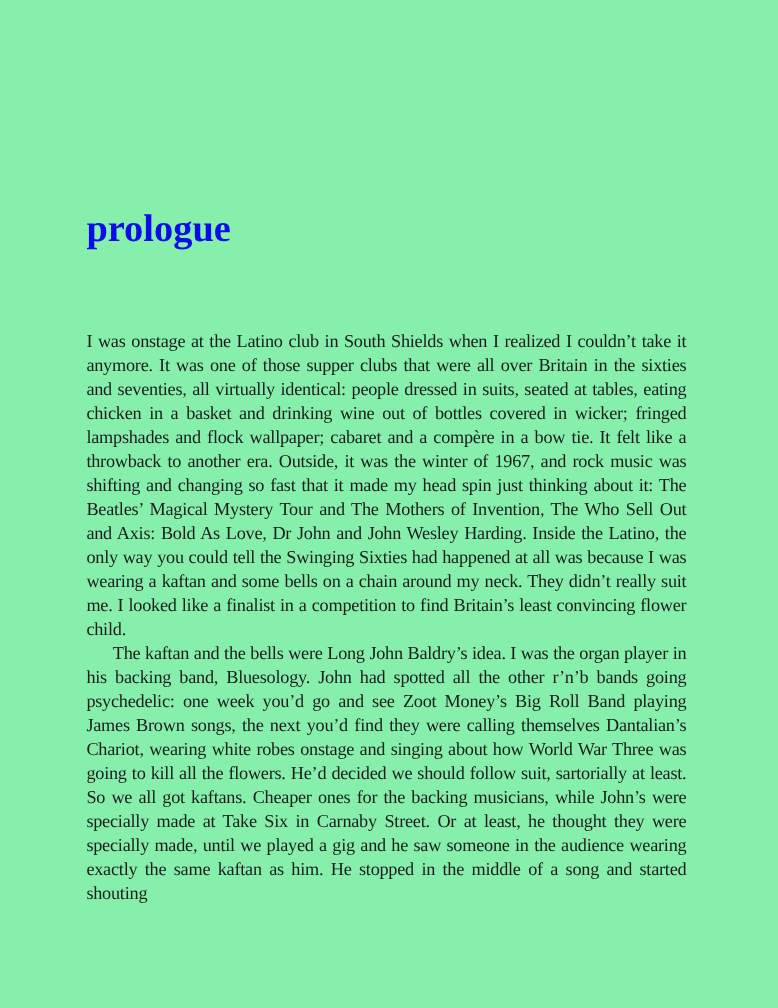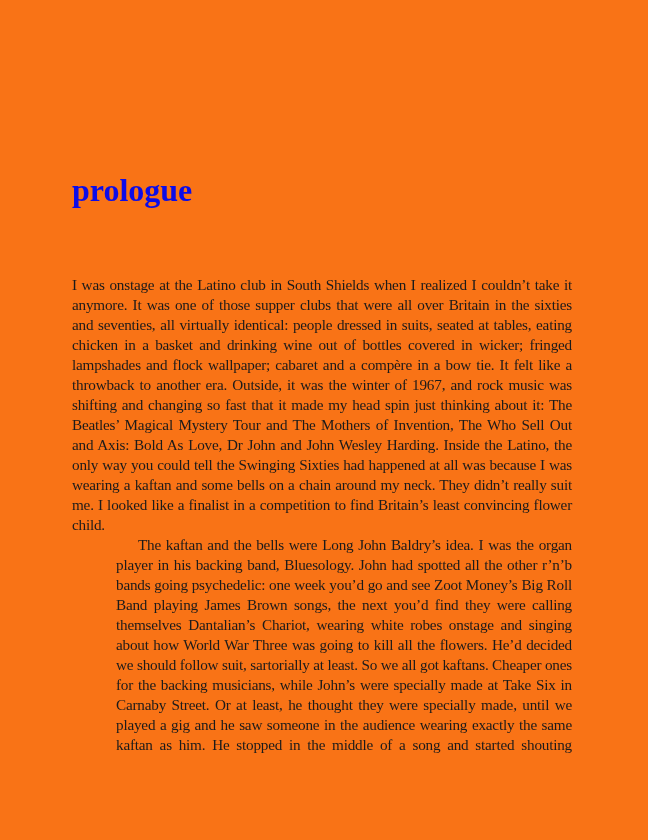--- a/index.html
+++ b/index.html
@@ -4,21 +4,21 @@
 <style>
   html, body {
     margin: 0;
     padding: 0;
     background: #ffffff;
   }
   .page {
     position: relative;
     width: 648px;
     height: 840px;
-    background: #f97316;
+    background: #86efac;
     overflow: hidden;
     font-family: "Liberation Serif", "DejaVu Serif", serif;
   }
   .chapter-heading {
     position: absolute;
     left: 72px;
     top: 174px;
     margin: 0;
     font-family: "Liberation Serif", "DejaVu Serif", serif;
     font-size: 32px;
@@ -40,21 +40,20 @@
     letter-spacing: -0.2px;
     text-align: justify;
     hyphens: none;
     -webkit-hyphens: none;
   }
   .body-text p.indent {
     text-indent: 22px;
   }
   .body-text p.justify-last {
     text-align-last: justify;
-    margin-left: 44px;
   }
   .body-text .italic {
   }
 </style>
 </head>
 <body>
 
 <div class="page">
   <h1 class="chapter-heading" style="color: rgb(12, 12, 232);">prologue</h1>
   <div class="body-text" id="body-text" style="color: rgb(27, 27, 27);">

